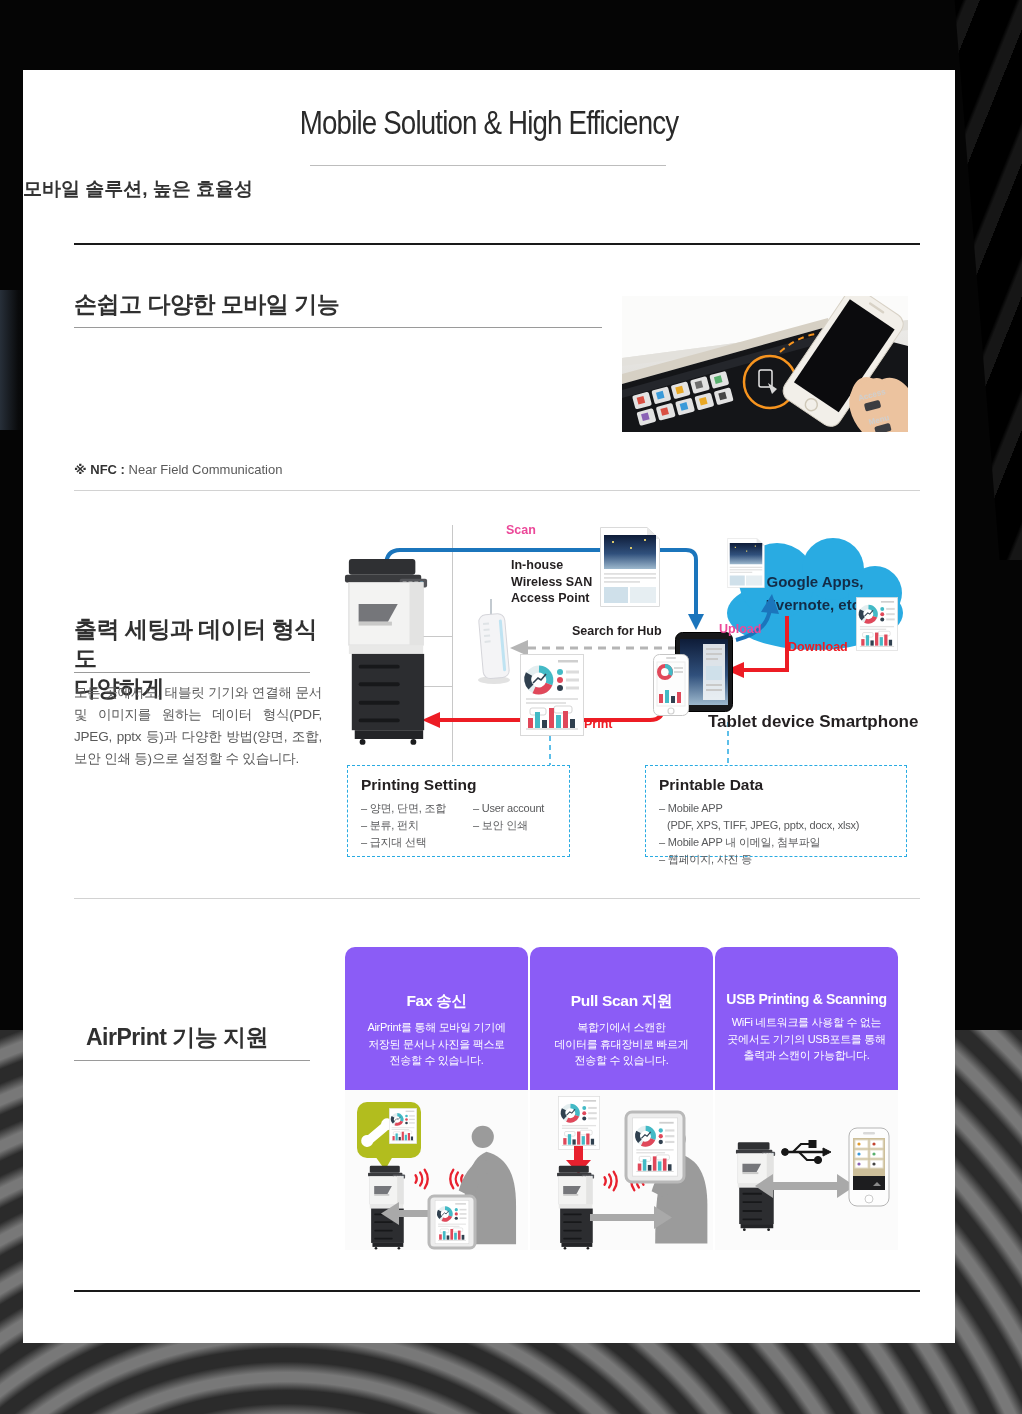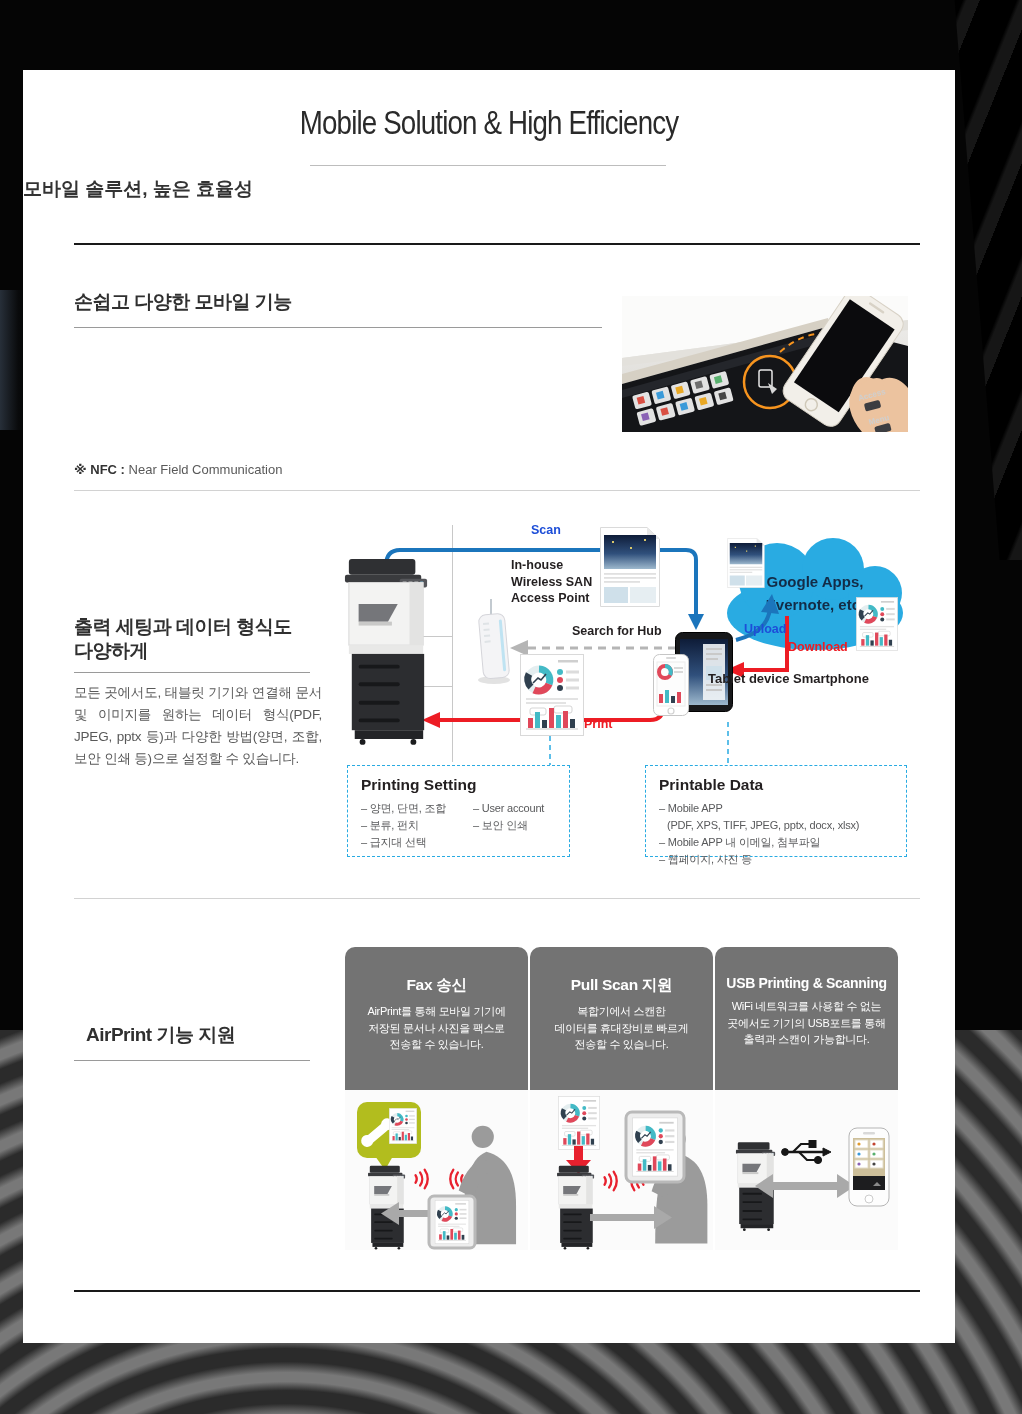--- a/index.html
+++ b/index.html
@@ -16,40 +16,40 @@
     background:repeating-radial-gradient(circle at 28% 190%,#787878 0 9px,#2b2b2b 20px 33px,#787878 42px);}
   
   .page{position:absolute;left:23px;top:70px;width:932px;height:1273px;background:#fff;}
   .abs{position:absolute;}
   .doc-title{left:0;top:34px;width:100%;text-align:center;font-size:33px;color:#2a2a2a;
     letter-spacing:-1px;transform:scaleX(.84);transform-origin:center;white-space:nowrap;}
   .title-rule{left:287px;top:95px;width:356px;height:1px;background:#bdbdbd;}
   .doc-subtitle{left:0;top:106px;width:100%;font-size:19px;font-weight:bold;color:#333;}
   .rule-thick{left:51px;width:846px;height:2px;background:#191919;}
   .rule-thin{left:51px;width:846px;height:1px;background:#d2d2d2;}
-  .sec-heading{font-size:19px;font-weight:bold;color:#303030;letter-spacing:-.5px;white-space:pre-line;line-height:1.28;}
+  .sec-heading{font-size:23px;font-weight:bold;color:#303030;letter-spacing:-.5px;white-space:pre-line;line-height:1.28;}
   .sec-rule{height:1px;background:#9a9a9a;}
   .body-text{font-size:13.5px;line-height:1.63;color:#595959;text-align:justify;letter-spacing:-.2px;}
   .note{font-size:13px;color:#595959;margin-top:36px;}
   .note b{color:#333;}
   
   .dlabel{font-weight:bold;font-size:12.5px;color:#231f20;white-space:pre-line;line-height:1.32;}
-  .blue{color:#1d4ed8;margin-left:25px;} .red{color:#ed1c24;}
+  .blue{color:#ec4899;} .red{color:#ed1c24;}
   .cloud-box{left:702px;top:465px;width:180px;height:116px;}
   .cloud-text{position:absolute;left:0;top:36px;width:100%;text-align:center;font-size:15px;
     font-weight:bold;color:#132c47;white-space:pre-line;line-height:1.5;}
   .dash-box{border:1px dashed #29abe2;background:#fff;}
   .dash-box .bx-title{font-size:15.5px;font-weight:bold;color:#231f20;margin:10px 0 6px 13px;}
   .bx-items{font-size:11px;color:#58595b;line-height:1.55;margin-left:13px;letter-spacing:-.2px;}
   .ps-cols{display:flex;}
   .ps-cols .c1{width:112px;} 
   .pd-indent{padding-left:8px;}
   
-  .panel-head{width:183px;height:143px;background:#737373;border-radius:10px 10px 0 0;
-    text-align:center;box-sizing:border-box;padding-top:28px;}
+  .panel-head{width:183px;height:143px;background:#8b5cf6;border-radius:10px 10px 0 0;
+    text-align:center;box-sizing:border-box;padding-top:44px;}
   .panel-head .p-title{font-size:15.5px;font-weight:bold;color:#fff;letter-spacing:-.3px;}
   .panel-head .p-body{font-size:11px;color:#fff;line-height:1.5;margin-top:7px;white-space:pre-line;letter-spacing:-.3px;}
   .panel-illo{width:183px;height:160px;background:#fbfbfb;}
   svg{display:block;}
 </style>
 </head>
 <body>
 
 <svg width="0" height="0" style="position:absolute" aria-hidden="true">
   <defs>
@@ -303,21 +303,21 @@
       <circle cx="18" cy="57" r="3" fill="none" stroke="#d2d2d2" stroke-width="1.2"></circle>
     </svg>
 
     <div class="abs dlabel blue" style="left:483px;top:452px">Scan</div>
     <div class="abs dlabel" style="left:488px;top:487px">In-house
 Wireless SAN
 Access Point</div>
     <div class="abs dlabel" style="left:549px;top:553px">Search for Hub</div>
     <div class="abs dlabel blue" style="left:696px;top:551px">Upload</div>
     <div class="abs dlabel red" style="left:765px;top:569px">Download</div>
-    <div class="abs dlabel" style="left:685px;top:600px;font-size:13px">Tablet device Smartphone</div>
+    <div class="abs dlabel" style="left:685px;top:641px;font-size:17px">Tablet device Smartphone</div>
     <div class="abs dlabel red" style="left:561px;top:646px">Print</div>
 
     <div class="abs dash-box" style="left:324px;top:695px;width:221px;height:90px">
       <div class="bx-title">Printing Setting</div>
       <div class="bx-items ps-cols">
         <div class="c1">
           <div>– 양면, 단면, 조합</div>
           <div>– 분류, 펀치</div>
           <div>– 급지대 선택</div>
         </div>

